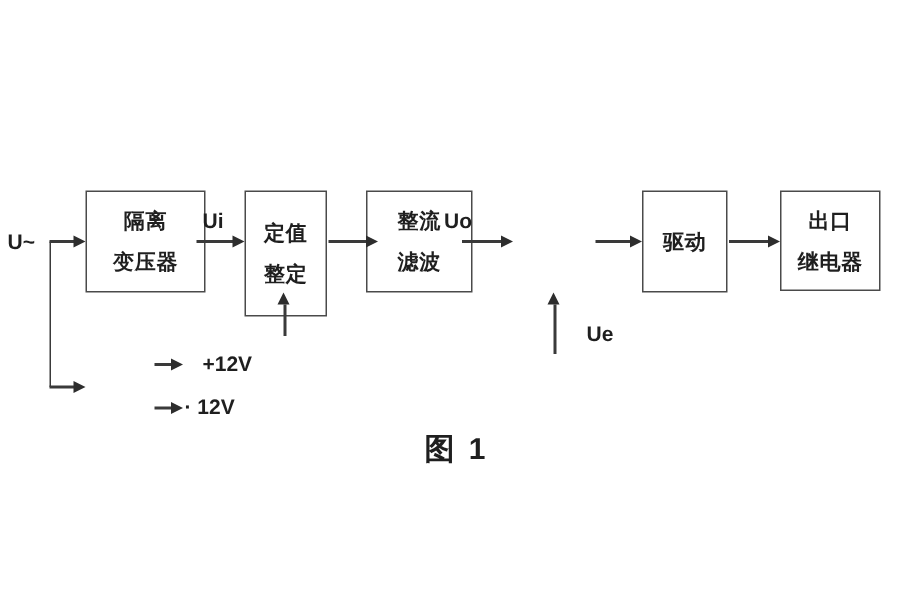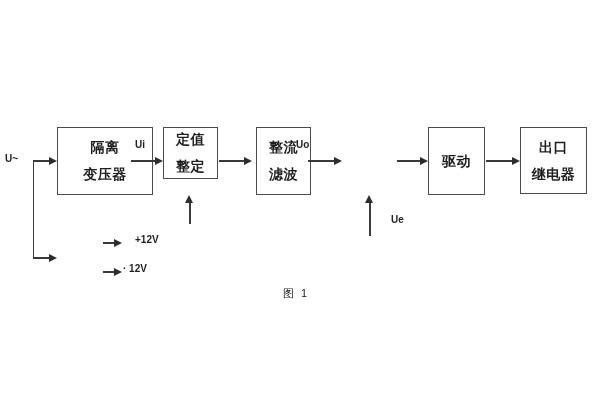--- a/index.html
+++ b/index.html
@@ -14,37 +14,37 @@
     display:flex; flex-direction:column; align-items:center; justify-content:center;
     gap:12px; font-size:14px; font-weight:600; letter-spacing:0.5px;
     line-height:15px; text-align:center;
   }
   .hline { position:absolute; height:1.6px; background:#3a3a3a; }
   .vline { position:absolute; width:1.6px; background:#3a3a3a; }
   .ah-r { position:absolute; width:0; height:0;
     border-left:8px solid #2d2d2d; border-top:4.5px solid transparent; border-bottom:4.5px solid transparent; }
   .ah-u { position:absolute; width:0; height:0;
     border-bottom:8px solid #2d2d2d; border-left:4.5px solid transparent; border-right:4.5px solid transparent; }
-  .lbl { position:absolute; font-size:10px; font-weight:600; white-space:nowrap; }
-  .cap { position:absolute; font-size:11px; font-weight:400; letter-spacing:2px; }
+  .lbl { position:absolute; font-size:14px; font-weight:600; white-space:nowrap; }
+  .cap { position:absolute; font-size:20px; font-weight:700; letter-spacing:2px; }
 </style>
 </head>
 <body>
 
 <div class="canvas">
 
-  <div class="blk" style="left:57px;top:127px;width:96px;height:68px">
+  <div class="blk" style="left:57px;top:127px;width:80px;height:68px">
     <span>隔离</span>
     <span>变压器</span>
   </div>
-  <div class="blk" style="left:163px;top:127px;width:55px;height:52px">
+  <div class="blk" style="left:163px;top:127px;width:55px;height:84px">
     <span>定值</span>
     <span>整定</span>
   </div>
-  <div class="blk" style="left:256px;top:127px;width:55px;height:68px">
+  <div class="blk" style="left:244px;top:127px;width:71px;height:68px">
     <span>整流</span>
     <span>滤波</span>
   </div>
   <div class="blk" style="left:520px;top:127px;width:67px;height:67px">
     <span>出口</span>
     <span>继电器</span>
   </div>
   <div class="blk" style="left:428px;top:127px;width:57px;height:68px">
     <span>驱动</span>
   </div>

